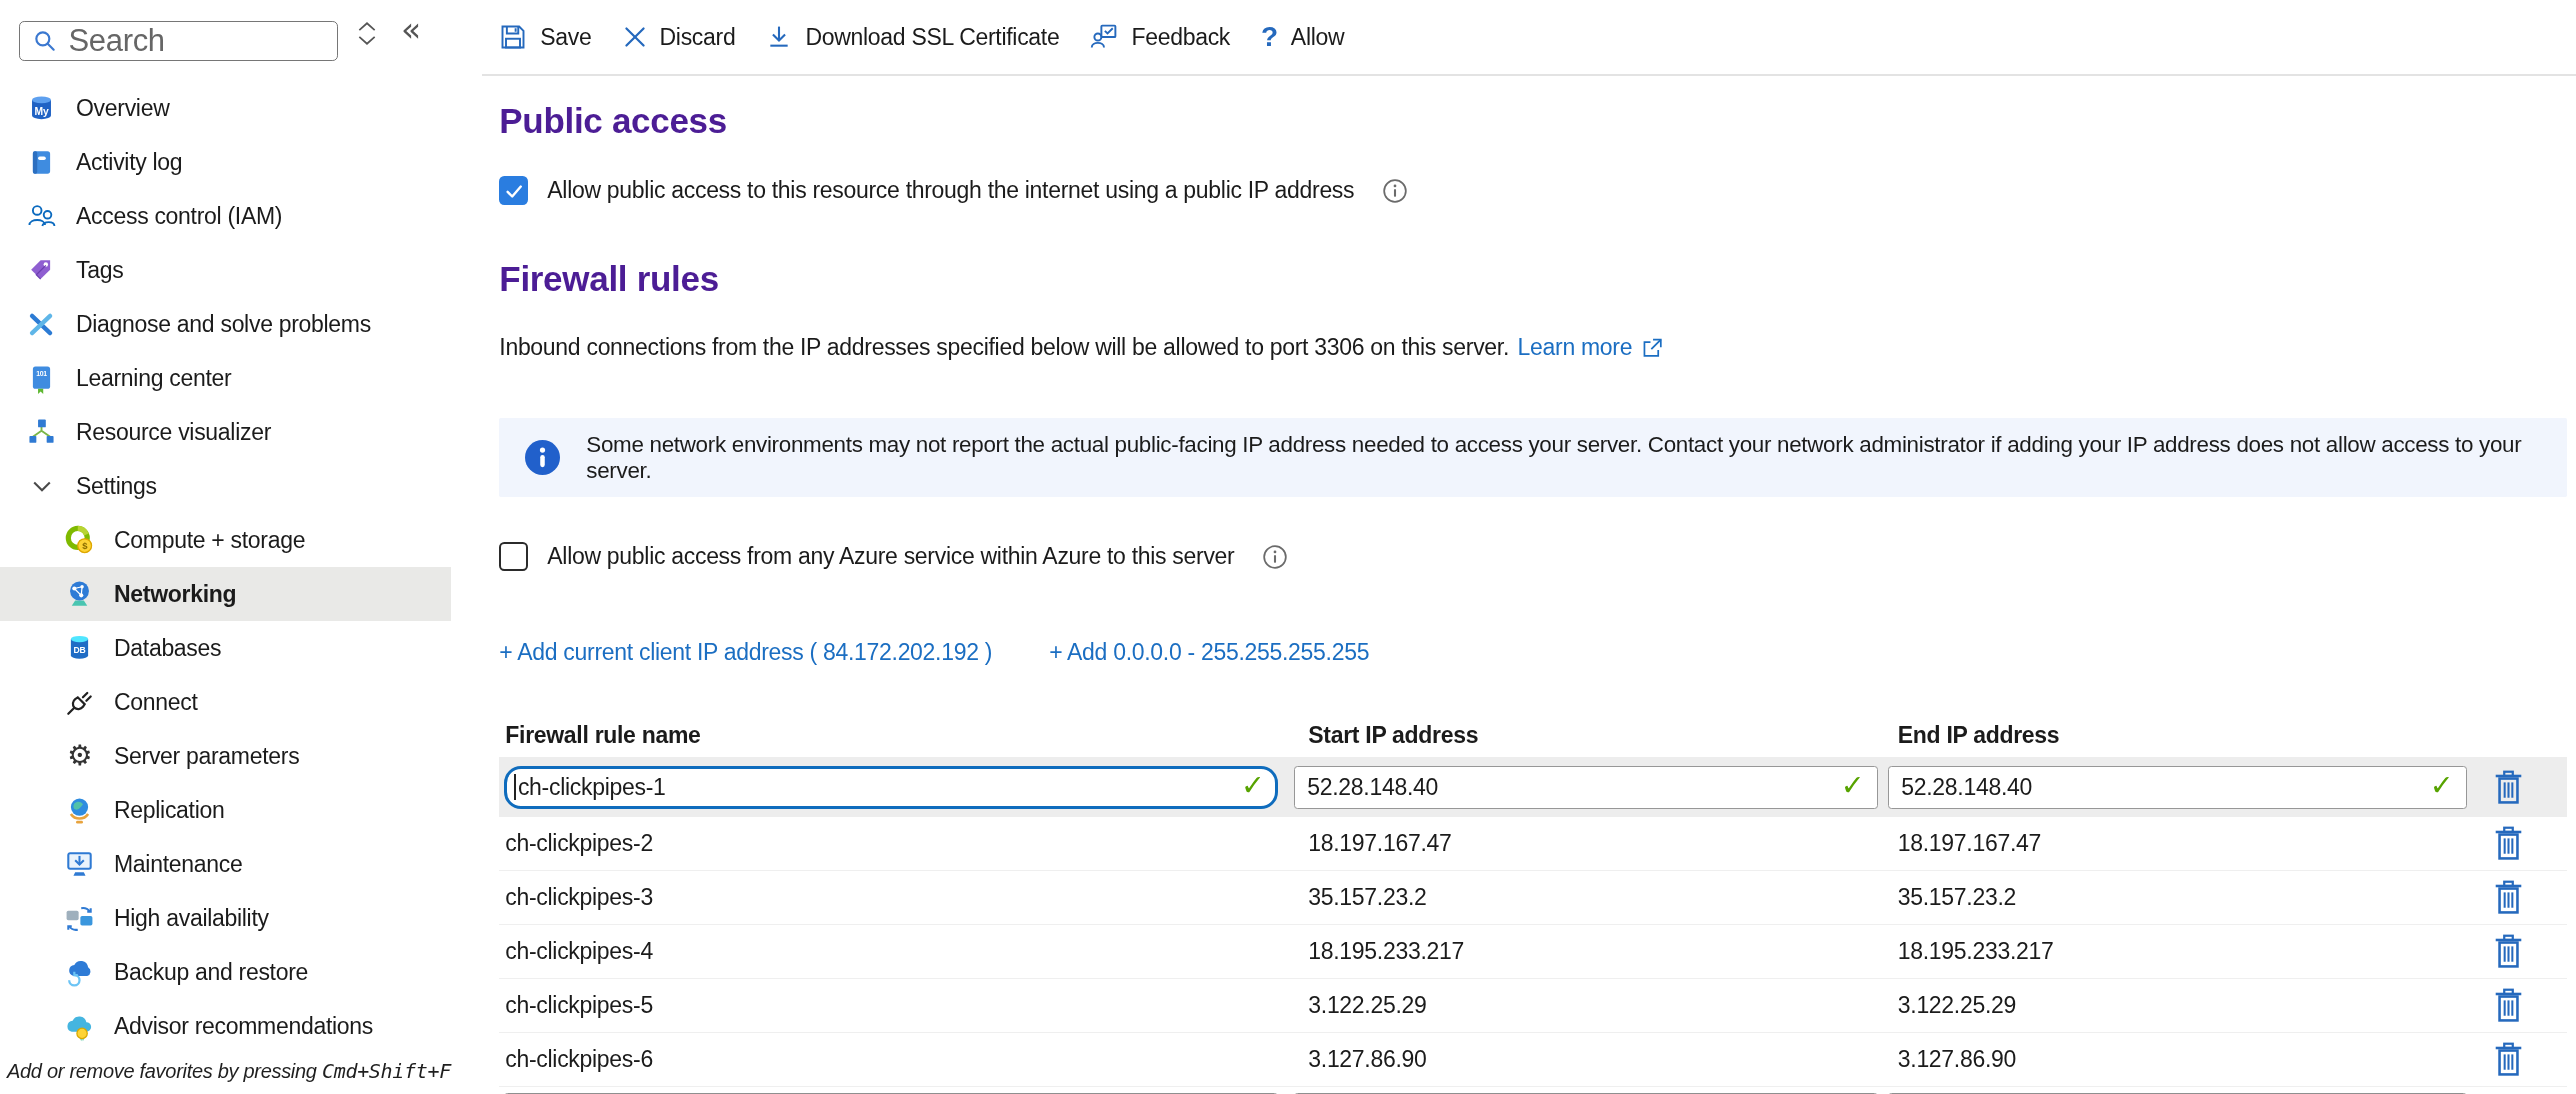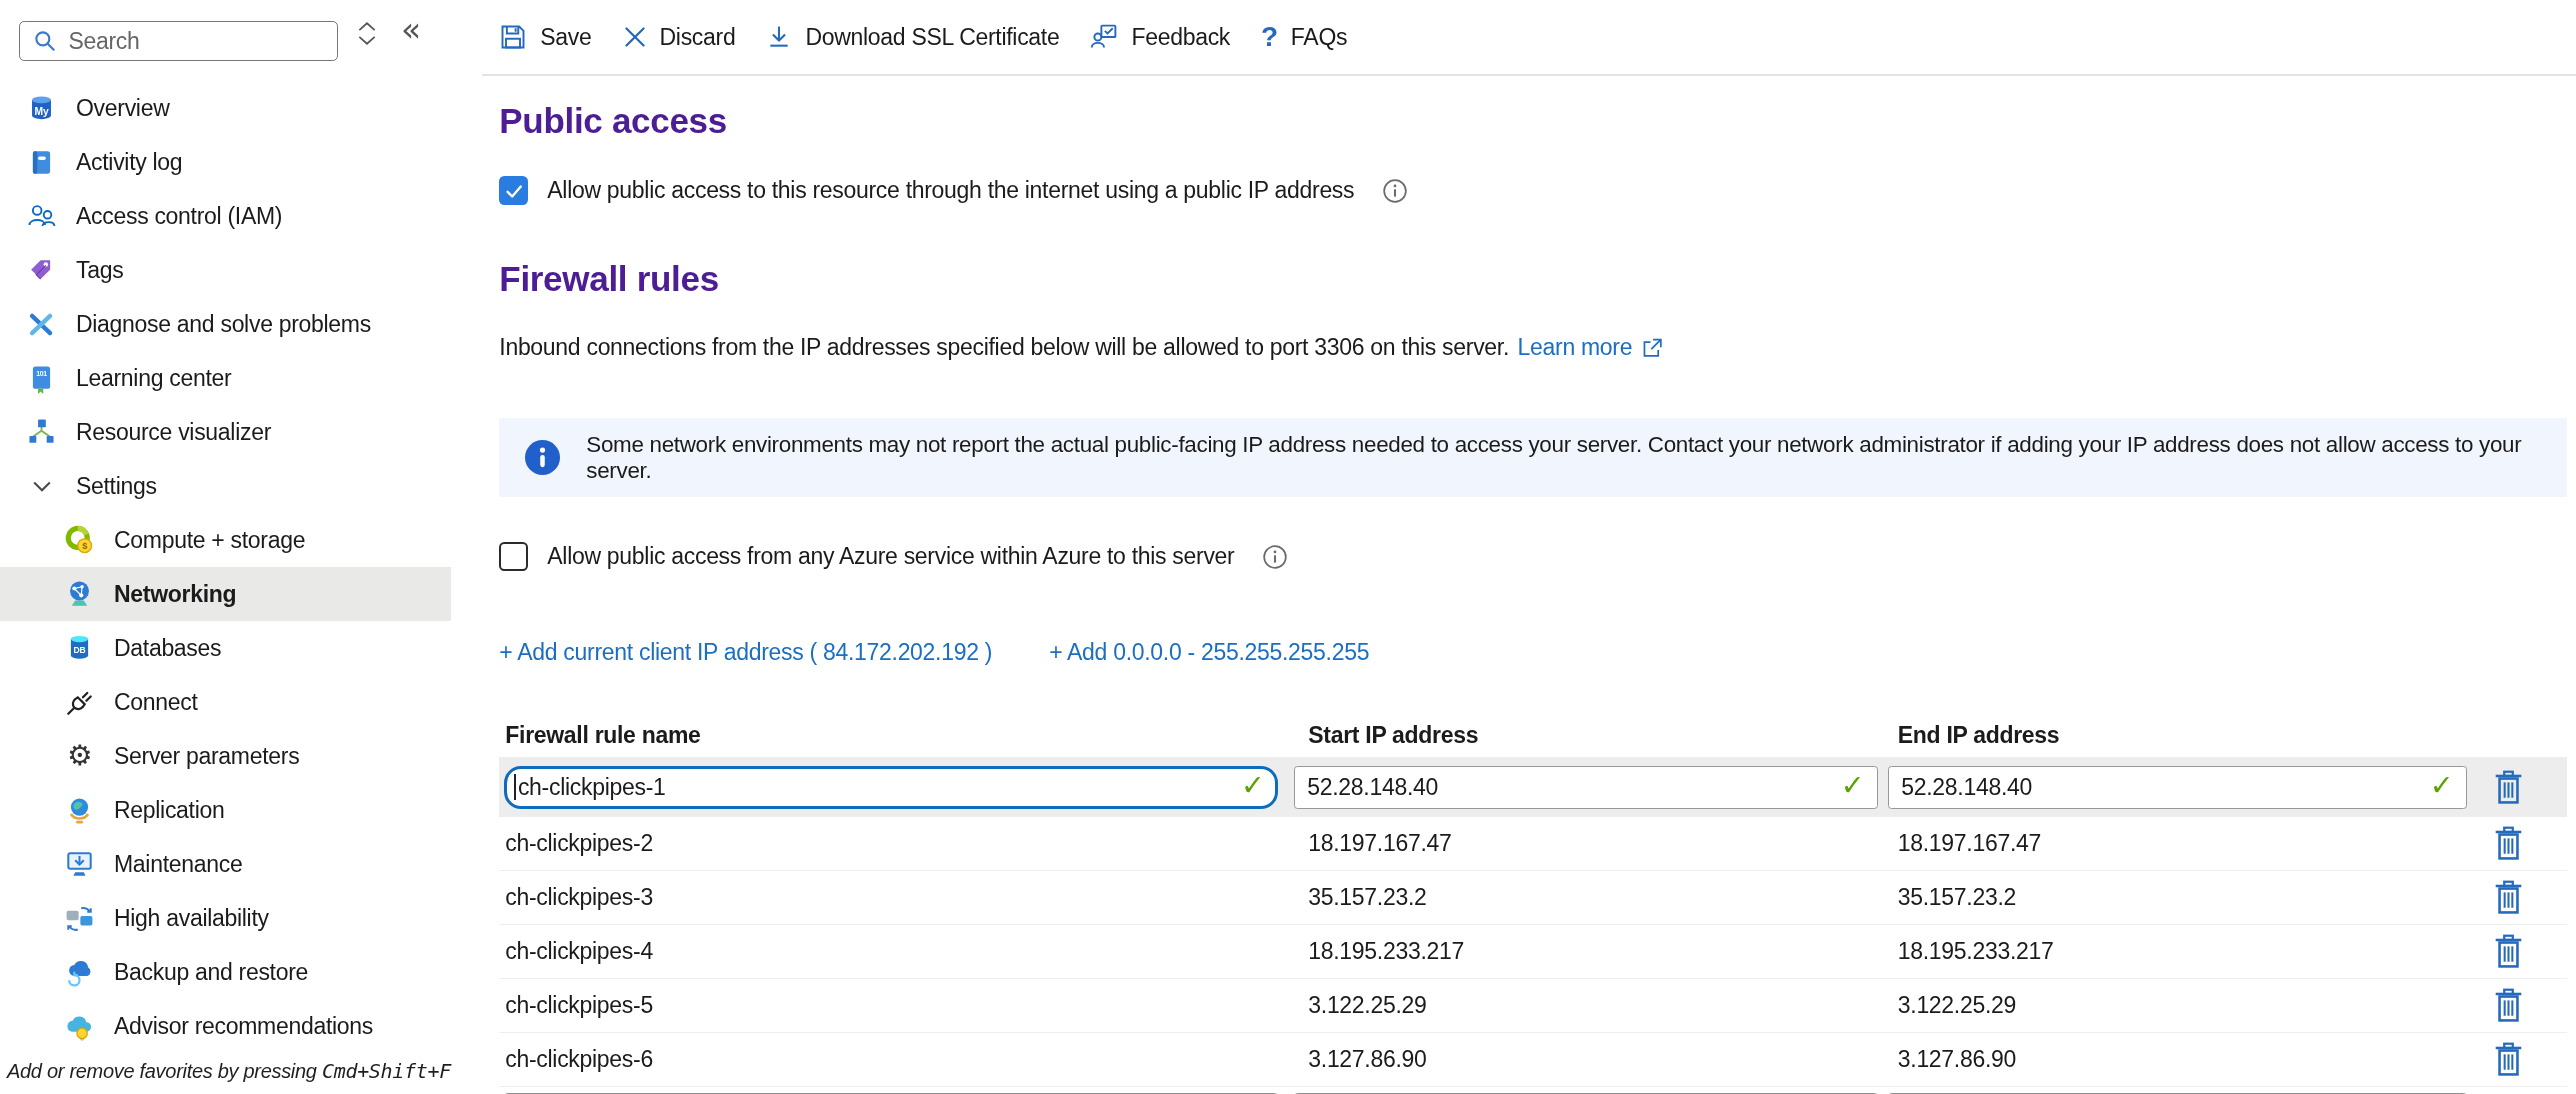--- a/index.html
+++ b/index.html
@@ -14,21 +14,21 @@
   
   .sidebar { position:absolute; left:0; top:0; width:482px; height:1095px; background:#fff; }
   .search-row { position:relative; height:81px; }
   .search-box {
     position:absolute; left:19px; top:21px; width:319px; height:40px;
     border:1.7px solid #767676; border-radius:5.2px;
     display:flex; align-items:center; padding:0 8.6px 0 12px; gap:10.4px; background:#fff;
   }
   .search-box input {
     border:none; outline:none; width:100%; font-family:inherit;
-    font-size:23px; color:#8b5cf6; letter-spacing:-0.3px;
+    font-size:31px; color:#8b5cf6; letter-spacing:-0.3px;
   }
   .search-box input::placeholder { color:#666; opacity:1; }
   .side-mini-btn { position:absolute; top:19px; cursor:pointer; color:#555; background:none; border:none; }
   .expand-btn { left:354px; }
   .collapse-btn { left:401px; top:10.4px; font-size:33px; font-family:"DejaVu Sans", sans-serif; color:#555; }
 
   .nav { margin-top:0; }
   .nav-item {
     height:54px; display:flex; align-items:center; gap:19px;
     padding-left:26px; margin-right:31px; font-size:23px; cursor:pointer; color:#1b1b1b;
@@ -374,21 +374,21 @@
           <rect x="13" y="3" width="16" height="13" rx="1"></rect>
           <polyline points="17,9 20,12 26,6"></polyline>
           <circle cx="9" cy="16" r="4"></circle>
           <path d="M2 28c0-7 14-7 14 0"></path>
         </svg>
     </span>
     <span>Feedback</span>
   </button>
   <button class="cmd-btn">
     <span class="q-glyph">?</span>
-    <span>FAQs</span>
+    <span>Allow</span>
   </button>
 </div>
 
 <div class="main">
 
   <div class="section-heading h-public">Public access</div>
 
   <div class="check-row row1">
     <span class="checkbox checked">
       <svg width="22.4" height="22.4" viewBox="0 0 34 34">

